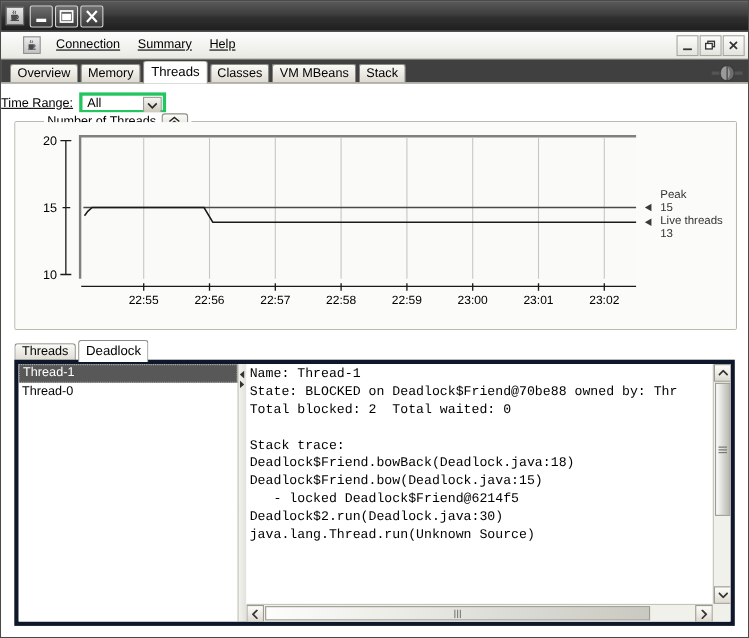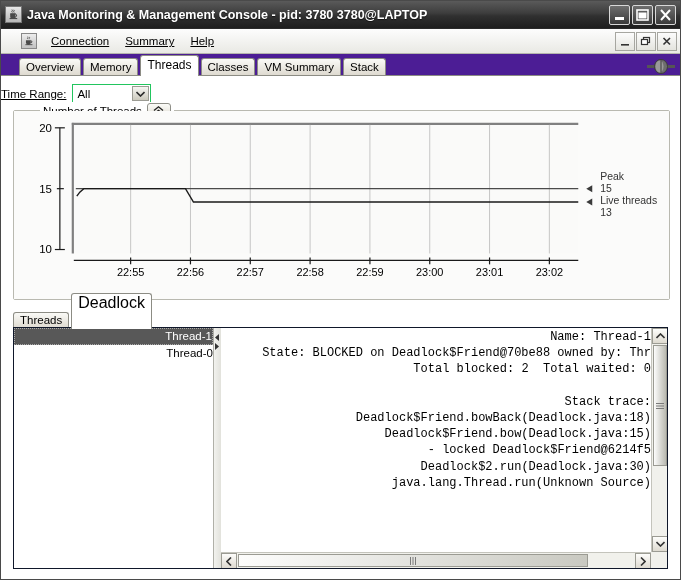--- a/index.html
+++ b/index.html
@@ -91,25 +91,25 @@
     border: 1px solid #a6a6a0;
     box-sizing: border-box;
     position: relative;
     cursor: default;
   }
   .mdi-btn svg { position:absolute; left:0; top:0; }
   
   .tabstrip {
     flex: 0 0 21px;
     height: 21px;
-    background: #4c1d95;
+    background: #404040;
     position: relative;
     display: flex;
     align-items: flex-end;
-    padding-left: 18px;
+    padding-left: 8px;
     box-sizing: border-box;
   }
   .tab {
     height: 17px;
     line-height: 16px;
     padding: 0 6px;
     margin-right: 2px;
     font-size: 11.5px;
     color: #000;
     background: linear-gradient(to bottom,#fafaf7,#dedad0);
@@ -142,21 +142,21 @@
     position: relative;
     overflow: hidden;
   }
   .timerange-row {
     position: absolute; left: 0; right: 0; top: 8px;
     display: flex; align-items: center;
   }
   .tr-label { font-size: 11.5px; color: #000; margin-right: 6px; }
   .tr-combo {
     width: 79px; height: 19px;
-    border: 1px solid #22c55e;
+    border: 3px solid #22c55e;
     background: #fff;
     box-sizing: border-box;
     display: flex; align-items: center;
     font-size: 11.5px;
     padding-left: 4px;
     cursor: default;
     position: relative;
   }
   .tr-arrow {
     position: absolute; right: 1px; top: 1px;
@@ -211,34 +211,33 @@
     margin-right: 2px;
     font-size: 11.5px;
     background: linear-gradient(to bottom,#fafaf7,#dedad0);
     border: 1px solid #8c8c84;
     border-bottom: none;
     border-radius: 3px 3px 0 0;
     box-sizing: border-box;
     cursor: default;
   }
   .ltab.selected {
-    height: 36px; line-height: 18px;
+    height: 20px; line-height: 18px;
     background: #ffffff;
     margin-bottom: -1px;
     position: relative; z-index: 3;
-    font-size: 16px;
+    font-size: 12px;
   }
   .lower-body {
     position: absolute;
     left: 12px; top: 19px; right: 12px; bottom: 10px;
-    border: 1px solid #0f172a;
+    border: 4px solid #0f172a;
     box-sizing: border-box;
     background: #ffffff;
     display: flex;
-    text-align: right;
   }
   .threadlist {
     width: 200px;
     border-right: 1px solid #b0b0a8;
     background: #ffffff;
     box-sizing: border-box;
     position: relative;
     overflow: hidden;
   }
   .thread-item {
@@ -321,21 +320,20 @@
   <div class="titlebar">
     <div class="title-icon">
       <svg width="13" height="13" viewBox="0 0 13 13">
         <path d="M3.5 6 h5 a1.6 1.6 0 0 1 0 3 h-0.6" fill="none" stroke="#2b2b2b" stroke-width="1"></path>
         <path d="M3.2 5.6 h5.2 v2.6 a2.6 2.6 0 0 1 -5.2 0 z" fill="#4a4a4a"></path>
         <path d="M5 1.6 c1.4 1 -1.2 1.6 0.3 2.9" fill="none" stroke="#3a3a3a" stroke-width="0.9"></path>
         <path d="M6.8 1.8 c1.2 0.9 -1 1.5 0.3 2.7" fill="none" stroke="#3a3a3a" stroke-width="0.9"></path>
         <rect x="2.6" y="10" width="7.6" height="1.1" fill="#4a4a4a"></rect>
       </svg>
     </div>
-    <div class="title-text">Java Monitoring &amp; Management Console - pid: 3780 3780@LAPTOP</div>
     <div class="win-btns">
       <div class="win-btn">
         <svg width="19" height="18">
             <rect x="5" y="11" width="9" height="3" fill="#ffffff"></rect>
           </svg>
       </div>
       <div class="win-btn">
         <svg width="19" height="18">
           <rect x="4" y="4" width="11" height="10" fill="none" stroke="#ffffff" stroke-width="1.6"></rect>
           <rect x="5.5" y="6.5" width="8" height="6" fill="#ffffff"></rect>
@@ -380,21 +378,21 @@
           </svg>
       </div>
     </div>
   </div>
 
   <div class="tabstrip">
     <div class="tab">Overview</div>
     <div class="tab">Memory</div>
     <div class="tab selected">Threads</div>
     <div class="tab">Classes</div>
-    <div class="tab">VM Summary</div>
+    <div class="tab">VM MBeans</div>
     <div class="tab">Stack</div>
     <div class="tab-decor">
       <svg width="30" height="15">
         <rect x="1" y="6" width="28" height="3" fill="#555"></rect>
         <ellipse cx="15" cy="7.5" rx="6.5" ry="7" fill="#6e6e6e" stroke="#3a3a3a"></ellipse>
         <ellipse cx="13.5" cy="7.5" rx="4" ry="6" fill="#9a9a9a"></ellipse>
         <path d="M15 1.5 L15 13.5" stroke="#3a3a3a" stroke-width="1"></path>
       </svg>
     </div>
   </div>

